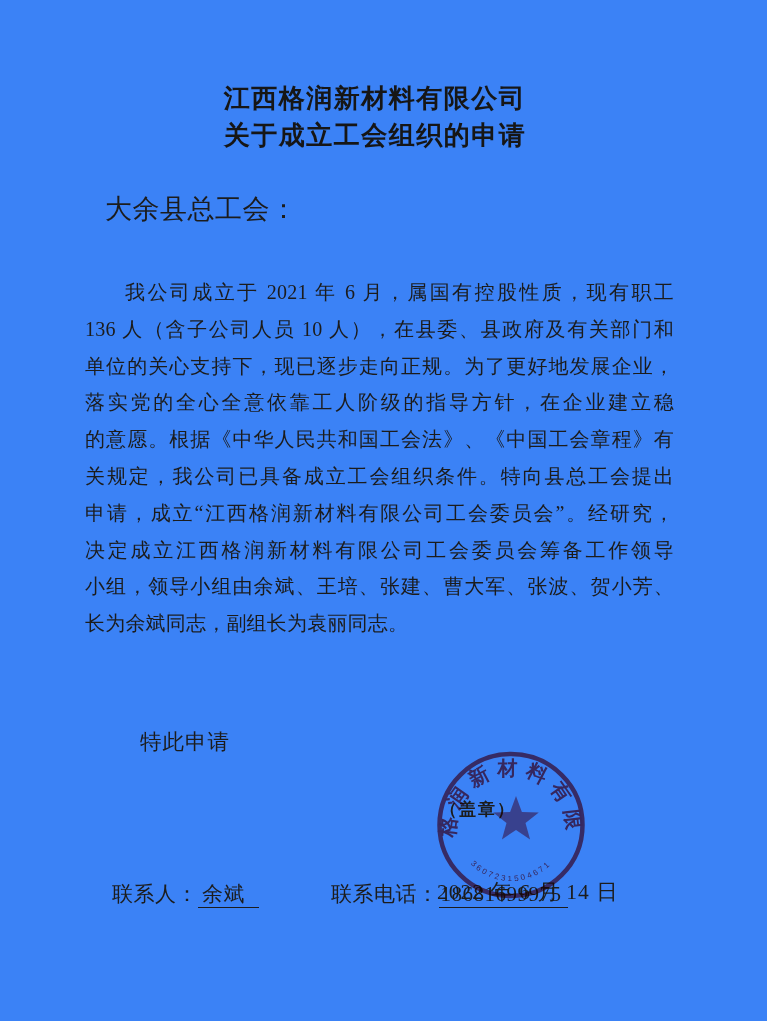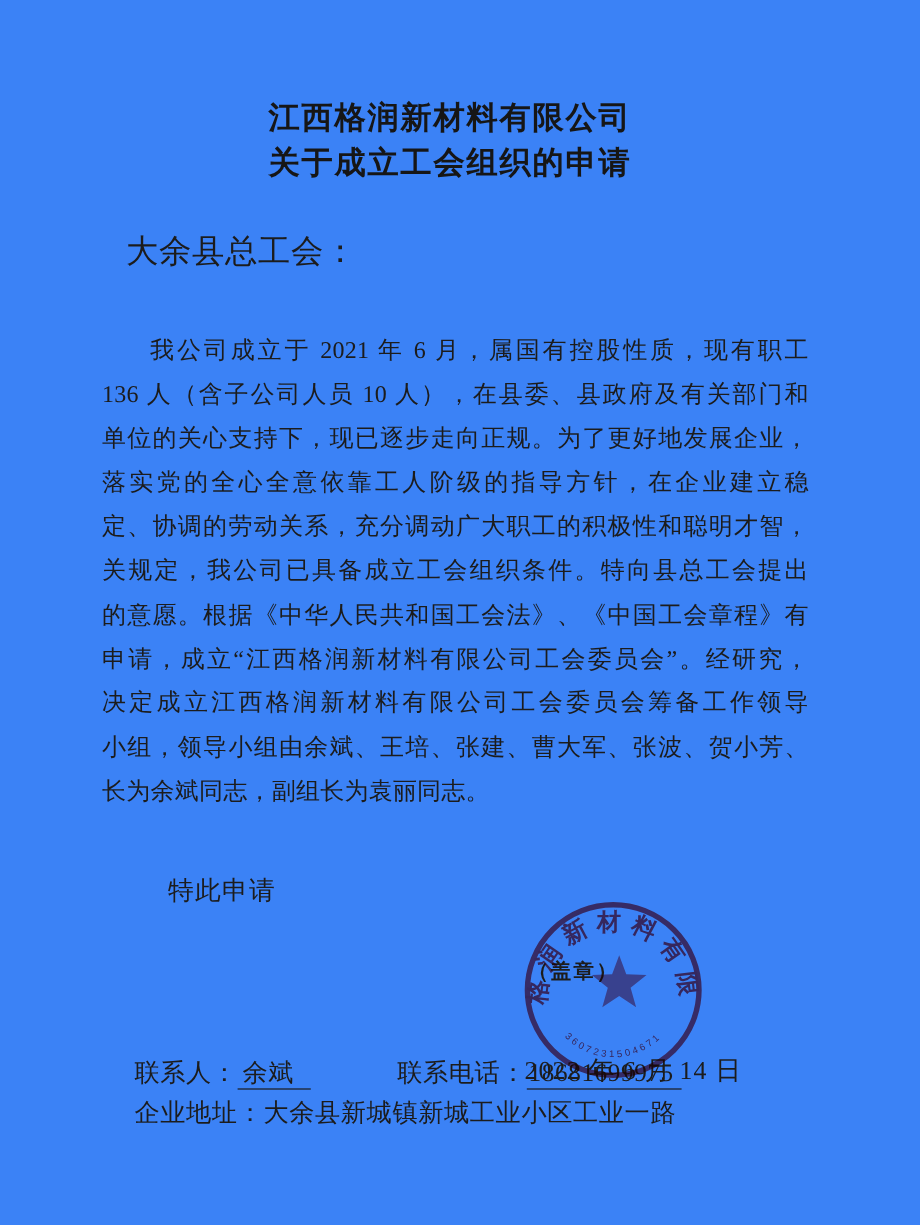--- a/index.html
+++ b/index.html
@@ -92,42 +92,38 @@
     <div>关于成立工会组织的申请</div>
   </div>
 
   <div class="salutation">大余县总工会：</div>
 
   <div class="body-lines">
       <div class="body-line">我公司成立于 2021 年 6 月，属国有控股性质，现有职工</div>
       <div class="body-line">136 人（含子公司人员 10 人），在县委、县政府及有关部门和</div>
       <div class="body-line">单位的关心支持下，现已逐步走向正规。为了更好地发展企业，</div>
       <div class="body-line">落实党的全心全意依靠工人阶级的指导方针，在企业建立稳</div>
-      <div class="body-line">定、协调的劳动关系，充分调动广大职工的积极性和聪明才智，</div>
+      <div class="body-line">的意愿。根据《中华人民共和国工会法》、《中国工会章程》有</div>
       <div class="body-line">关规定，我公司已具备成立工会组织条件。特向县总工会提出</div>
-      <div class="body-line">的意愿。根据《中华人民共和国工会法》、《中国工会章程》有</div>
       <div class="body-line">申请，成立“江西格润新材料有限公司工会委员会”。经研究，</div>
       <div class="body-line">决定成立江西格润新材料有限公司工会委员会筹备工作领导</div>
       <div class="body-line">小组，领导小组由余斌、王培、张建、曹大军、张波、贺小芳、</div>
       <div class="body-line">长为余斌同志，副组长为袁丽同志。</div>
     </div>
 
   <div class="closing">特此申请</div>
 
   <div class="seal-note">（盖章）</div>
 
   <div class="date-line">2022 年 6 月 14 日</div>
 
   <div class="contact-row row-person">
     <span>联系人：</span><span class="u-line">余斌</span><span class="gap-mid"></span><span>联系电话：</span><span class="u-line-phone">18681699975</span>
   </div>
 
-  <div class="contact-row row-address">
-    <span>企业地址：</span><span>大余县新城镇新城工业小区工业一路</span>
-  </div>
 
 
   <svg class="seal" viewBox="0 0 172 172" xmlns="http://www.w3.org/2000/svg">
     <defs>
       <path id="arcTop" d="M 31.4,104.1 A 56,56 0 1 1 140.6,104.1" fill="none"></path>
       <path id="arcBottom" d="M 32,101 A 56,56 0 0 0 140,101" fill="none"></path>
     </defs>
     <ellipse cx="86" cy="86" rx="71.5" ry="71" fill="none" stroke="#e5475e" stroke-width="4.5"></ellipse>
     <polygon points="91,57 96.9,72.9 113.8,73.6 100.5,84.1 105.1,100.4 91,91 76.9,100.4 81.5,84.1 68.2,73.6 85.1,72.9" fill="#ee5870" opacity="0.82"></polygon>
     <text font-size="20" font-weight="bold" fill="#e23d55" letter-spacing="7">

